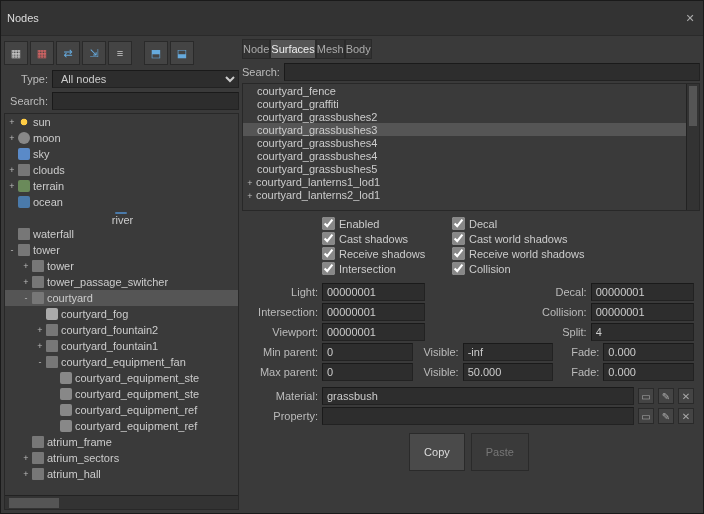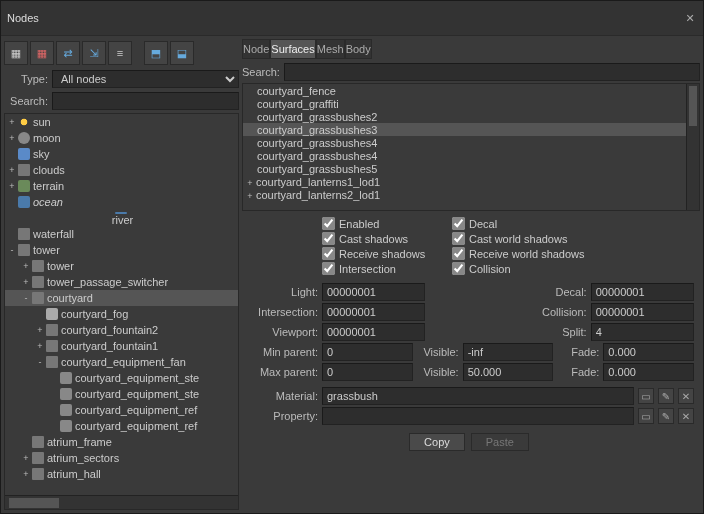--- a/index.html
+++ b/index.html
@@ -46,21 +46,21 @@
 .chk{display:flex;align-items:center;gap:4px}
 .chk input{width:13px;height:13px;accent-color:#888}
 .prow{display:flex;align-items:center;gap:4px;margin:2px 0}
 .prow .l1{width:74px;text-align:right;color:#bbb}
 .prow .l2{width:42px;text-align:right;color:#bbb}
 .prow input{flex:1;min-width:30px}
 .prow .half{width:96px}
 .prow .w60{width:64px}
 .ibtn{width:16px;height:16px;background:#444;border:1px solid #2a2a2a;display:inline-flex;align-items:center;justify-content:center;cursor:pointer;font-size:10px;color:#aaa}
 .btnrow{display:flex;gap:6px;justify-content:center;padding:6px 0 2px}
-.btn{padding:2px 14px;background:#4a4a4a;border:1px solid #2a2a2a;cursor:pointer;color:#ddd}
+.btn{padding:12px 14px;background:#4a4a4a;border:1px solid #2a2a2a;cursor:pointer;color:#ddd}
 .btn.dis{color:#777;background:#3a3a3a}
 .vsb{position:absolute;right:0;top:0;bottom:0;width:13px;background:#333;border-left:1px solid #222}
 .vsb .th{position:absolute;left:2px;right:2px;top:2px;height:40px;background:#555}
 </style>
 </head>
 <body>
 
 <div class="window">
   <div class="titlebar">
     <span class="title">Nodes</span>
@@ -106,21 +106,21 @@
             <div class="tree-row" style="padding-left: 2px;">
               <span class="tw">+</span>
               <span class="ic folder"></span>
               <span>clouds</span>
             </div>
             <div class="tree-row" style="padding-left: 2px;">
               <span class="tw">+</span>
               <span class="ic terrain"></span>
               <span>terrain</span>
             </div>
-            <div class="tree-row" style="padding-left: 2px; font-style: italic;">
+            <div class="tree-row" style="padding-left: 2px;">
               <span class="tw"></span>
               <span class="ic water"></span>
               <span>ocean</span>
             </div>
             <div class="tree-row" style="padding-left: 2px; flex-direction: column;">
               <span class="tw"></span>
               <span class="ic water"></span>
               <span>river</span>
             </div>
             <div class="tree-row" style="padding-left: 2px;">

